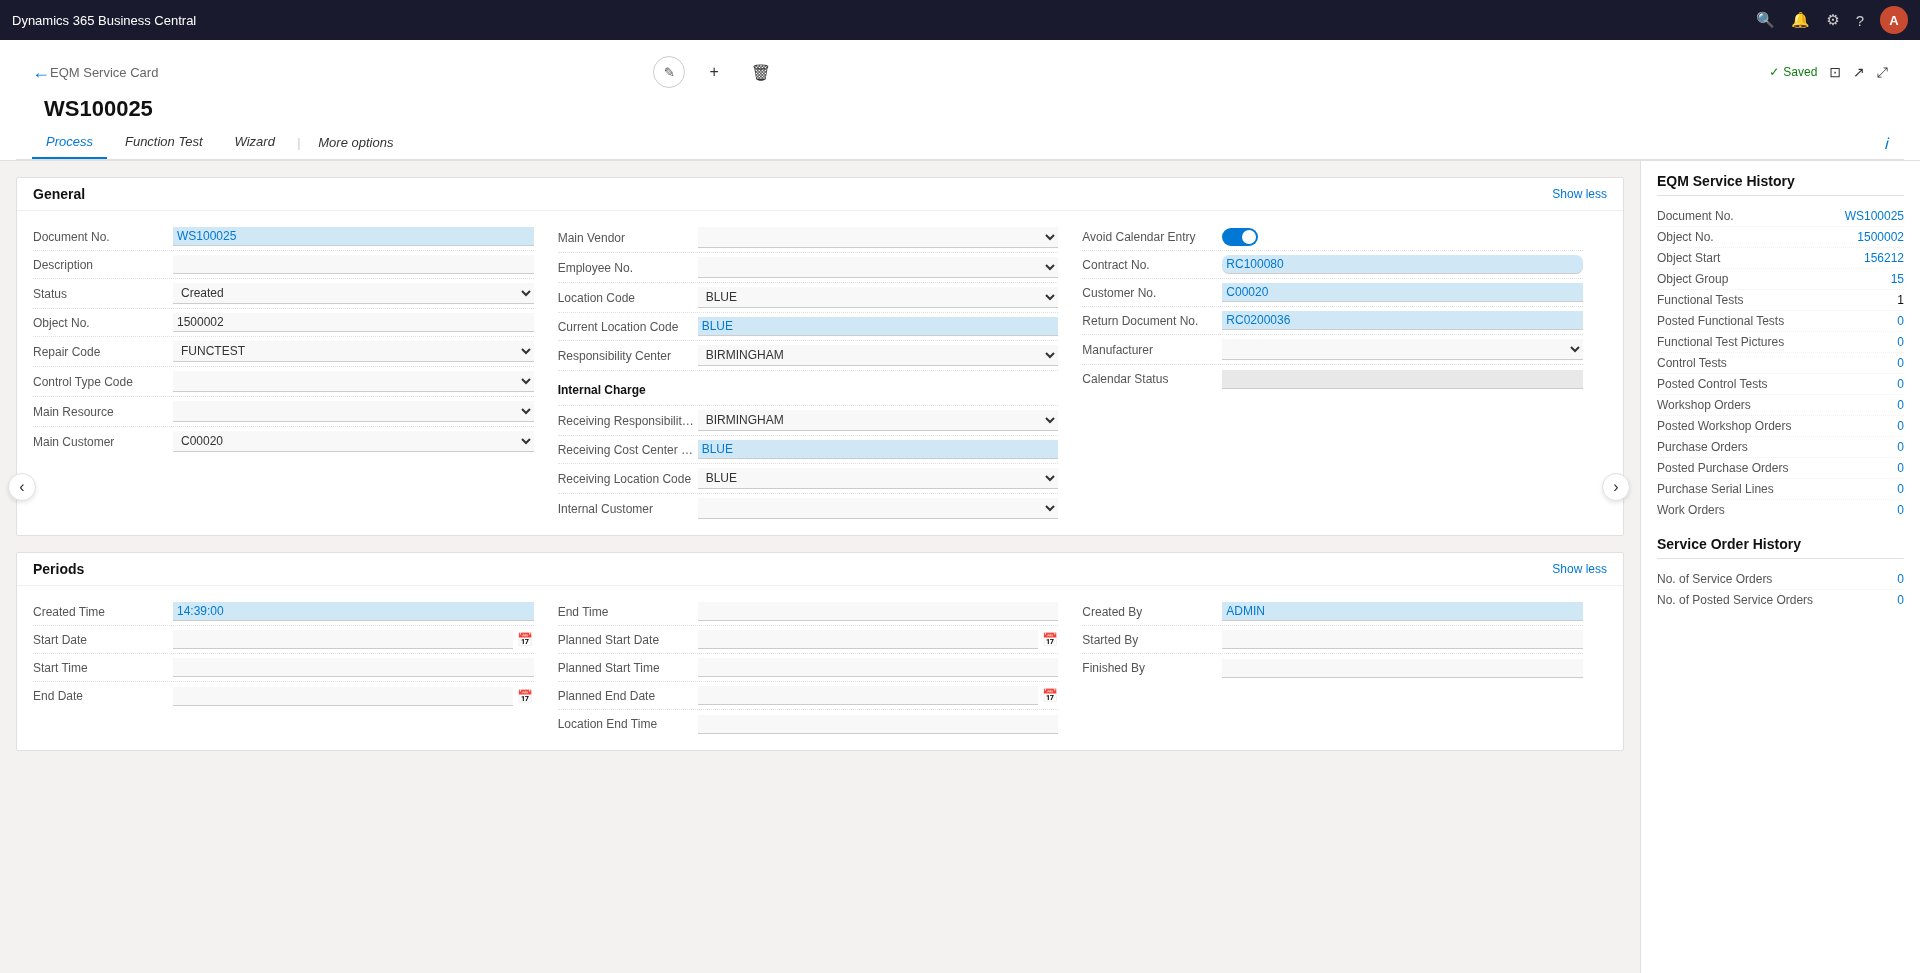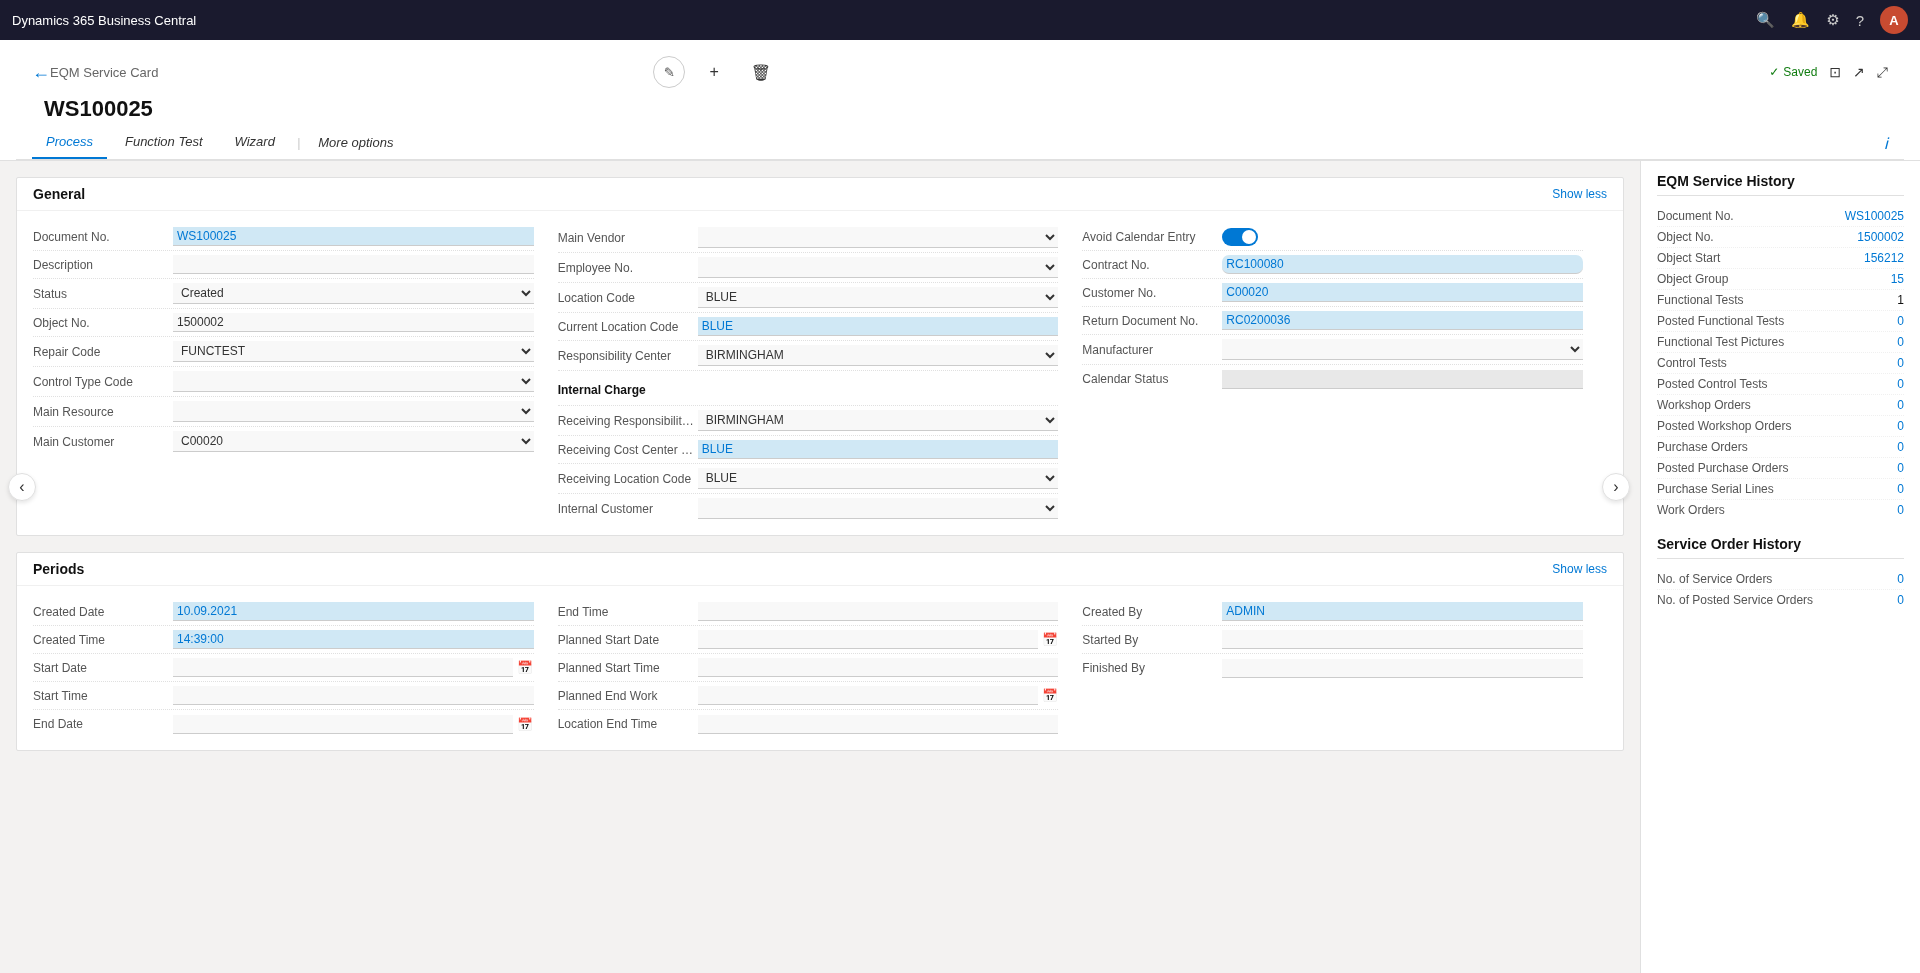--- a/index.html
+++ b/index.html
@@ -432,24 +432,20 @@
     <div class="section">
       <div class="section-header">
         <span class="section-title">Periods</span>
         <span class="show-less">Show less</span>
       </div>
       <div class="section-body">
         <div class="form-grid">
 
           <div class="form-col">
             <div class="form-row">
-              <span class="field-label">Created Date</span>
-              <input class="field-input highlighted" value="10.09.2021" style="">
-            </div>
-            <div class="form-row">
               <span class="field-label">Created Time</span>
               <input class="field-input highlighted" value="14:39:00" style="">
             </div>
             <div class="form-row">
               <span class="field-label">Start Date</span>
               <input class="field-input" value="" type="text" style="">
               <span style="margin-left:4px;cursor:pointer;color:#555;">📅</span>
             </div>
             <div class="form-row">
               <span class="field-label">Start Time</span>
@@ -470,21 +466,21 @@
             <div class="form-row">
               <span class="field-label">Planned Start Date</span>
               <input class="field-input" value="" style="">
               <span style="margin-left:4px;cursor:pointer;color:#555;">📅</span>
             </div>
             <div class="form-row">
               <span class="field-label">Planned Start Time</span>
               <input class="field-input" value="" style="">
             </div>
             <div class="form-row">
-              <span class="field-label">Planned End Work</span>
+              <span class="field-label">Planned End Date</span>
               <input class="field-input" value="" style="">
               <span style="margin-left:4px;cursor:pointer;color:#555;">📅</span>
             </div>
             <div class="form-row">
               <span class="field-label">Location End Time</span>
               <input class="field-input" value="" style="">
             </div>
           </div>
 
           <div class="form-col">

